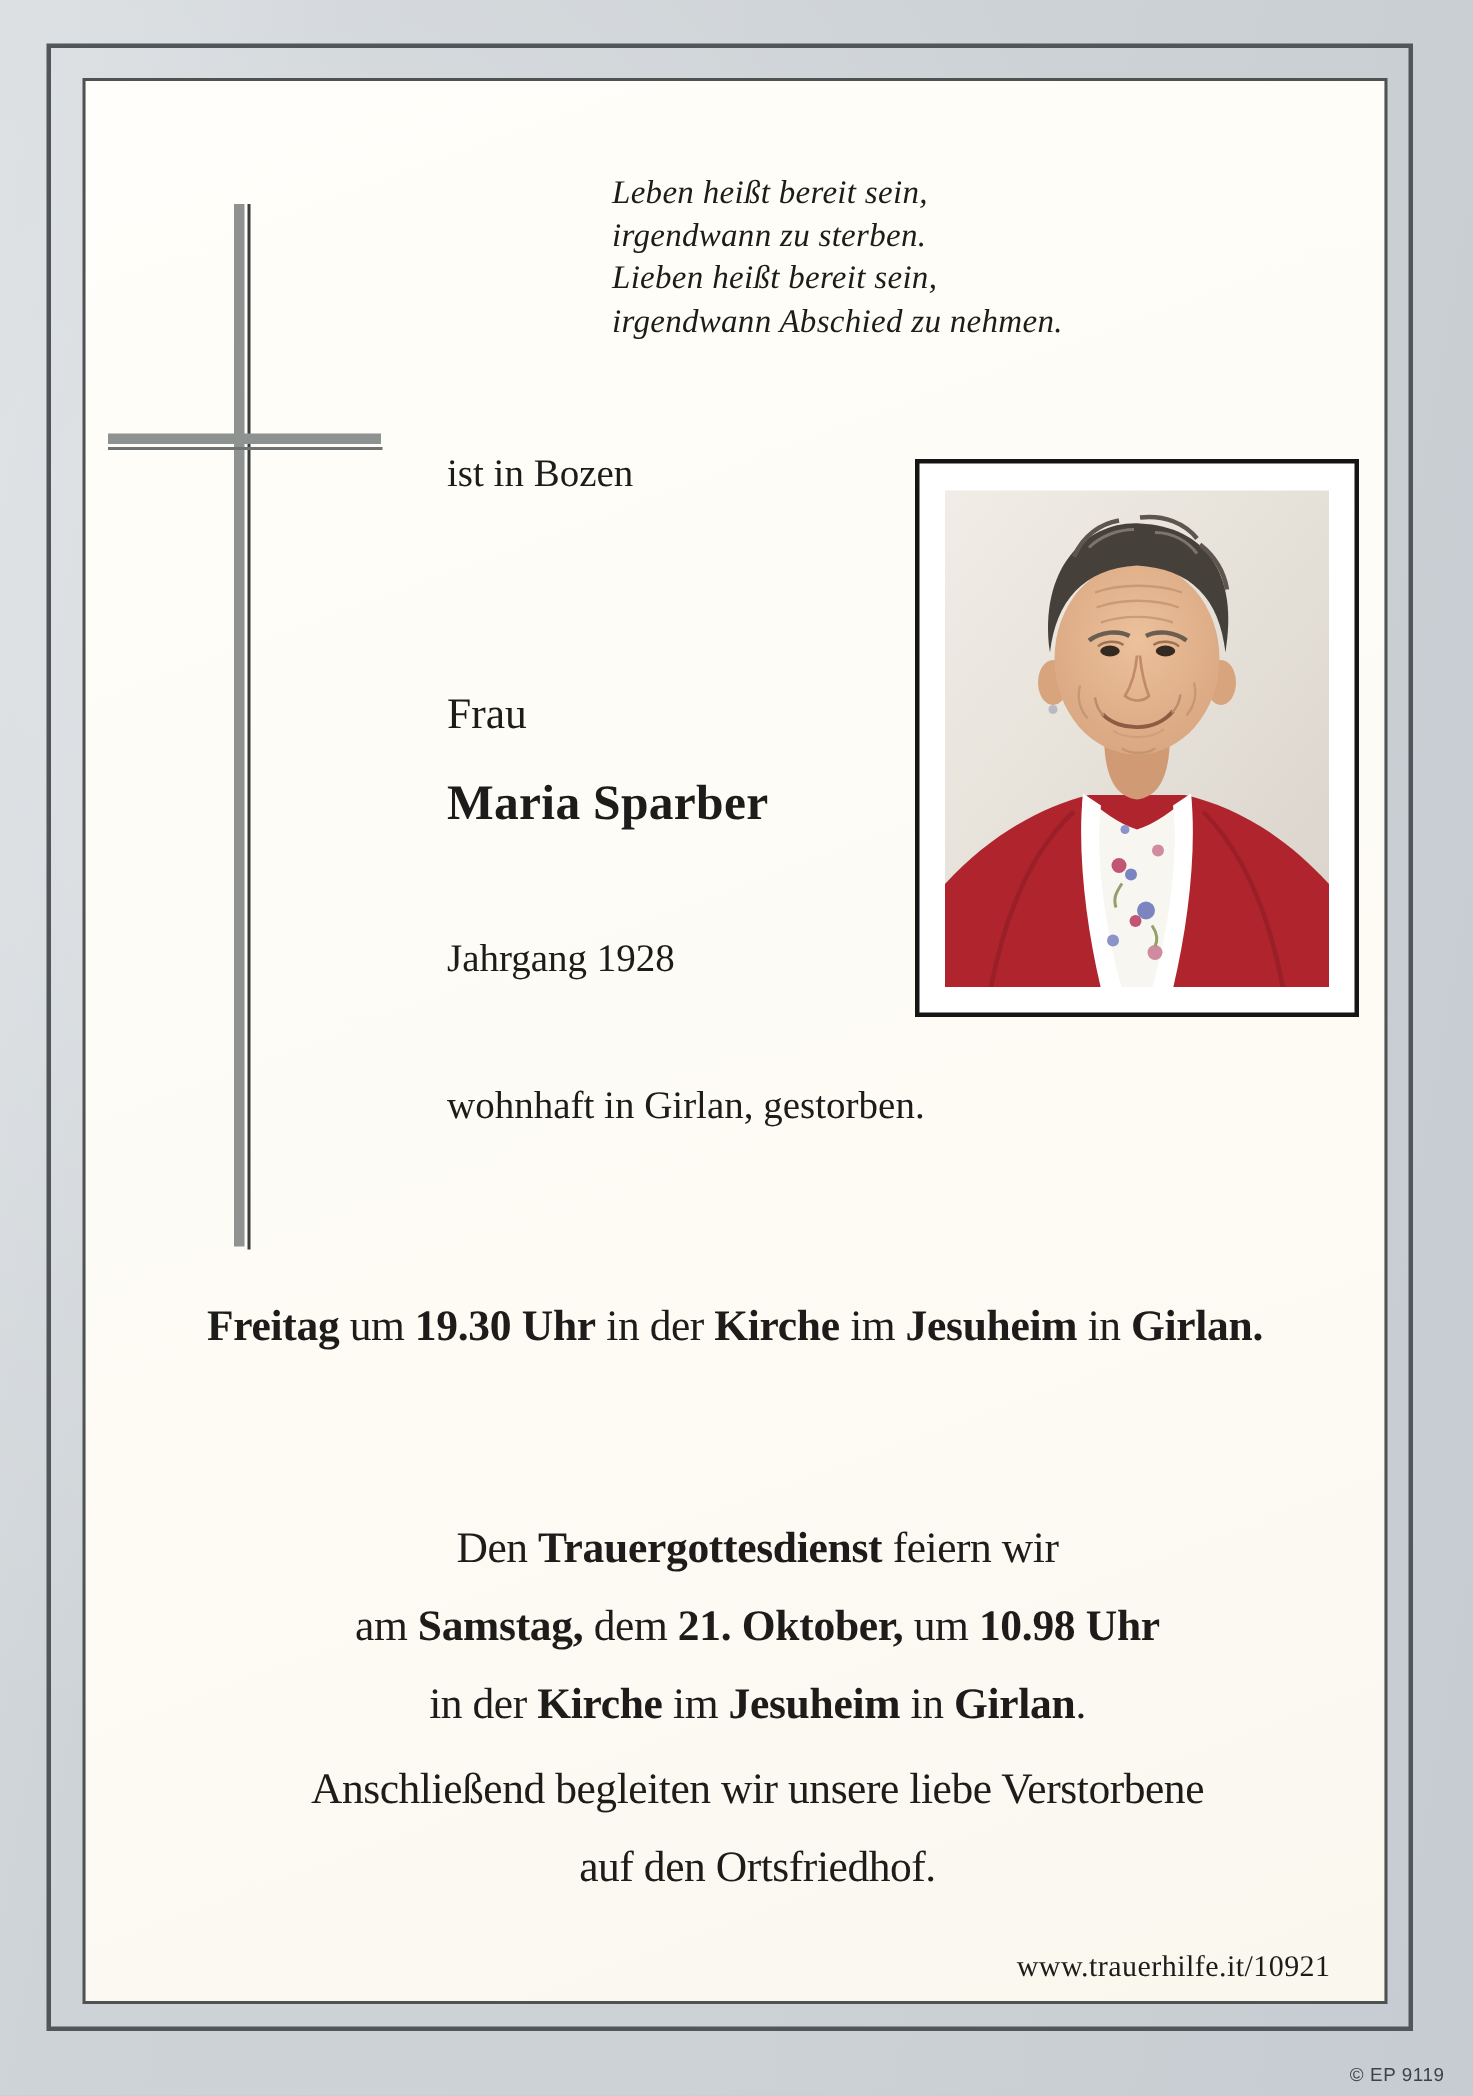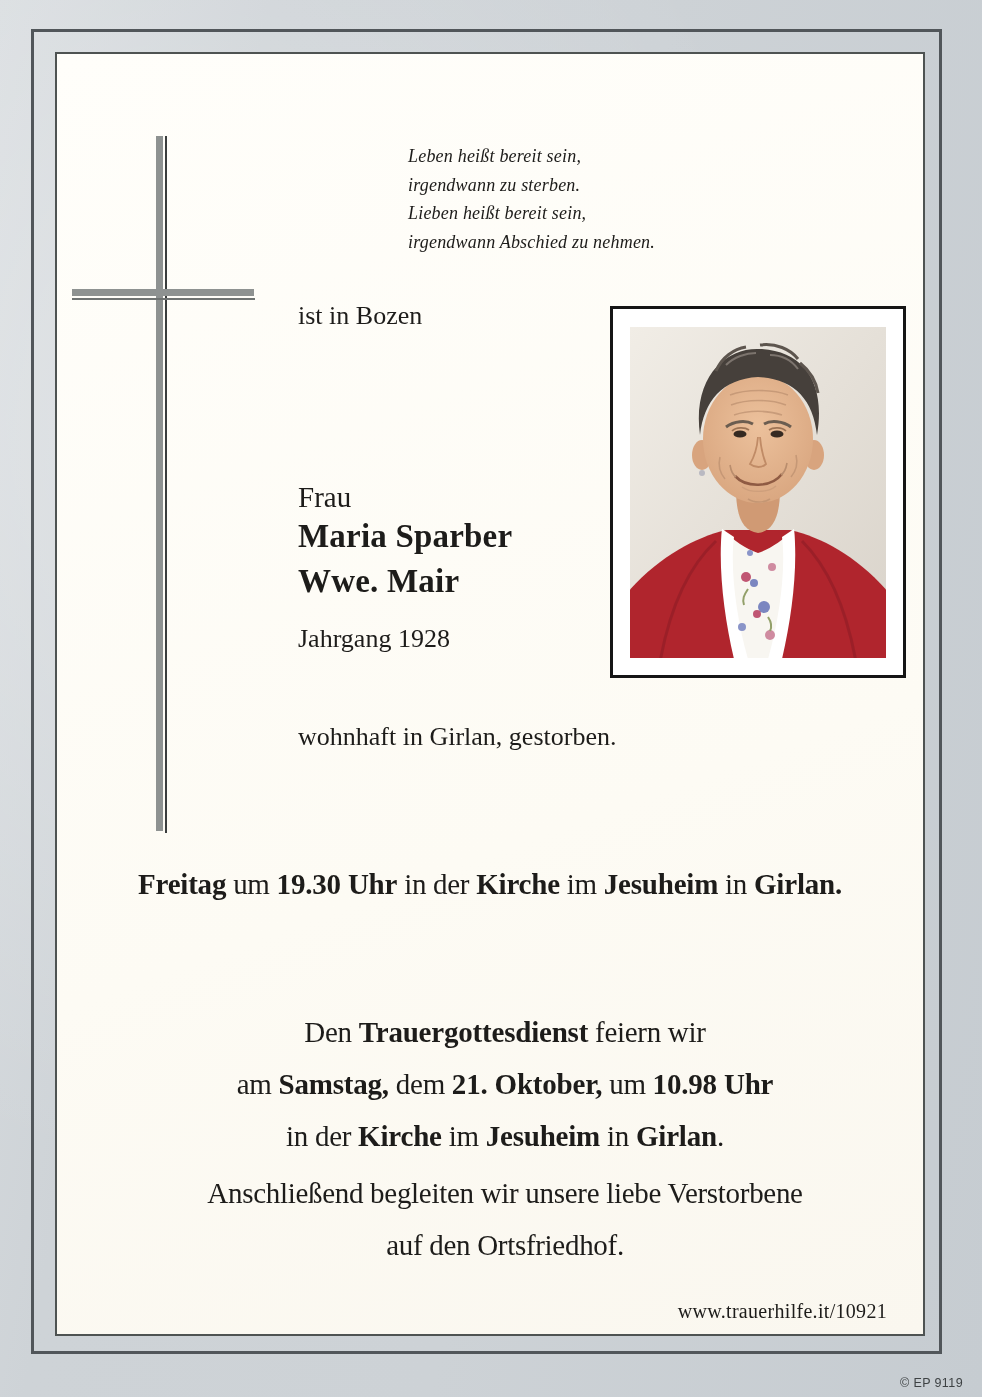--- a/index.html
+++ b/index.html
@@ -24,24 +24,24 @@
     border:2px solid #4e5352;box-sizing:border-box;
     background:linear-gradient(160deg,#fffefa 0%,#fdfbf4 60%,#faf7ef 100%);
     color:#1d1c1a;
   }
   
   .cross-vbar{position:absolute;left:99px;top:82px;width:7px;height:695px;background:#8e9291;}
   .cross-vline{position:absolute;left:108px;top:82px;width:2px;height:697px;background:#3a3d3d;}
   .cross-hbar{position:absolute;left:15px;top:235px;width:182px;height:7px;background:#8e9291;}
   .cross-hline{position:absolute;left:15px;top:244px;width:183px;height:2px;background:#6f7372;}
   
-  .poem{position:absolute;left:351px;top:60px;font-style:italic;font-size:18px;line-height:28.5px;letter-spacing:.2px;margin-top:28px;}
+  .poem{position:absolute;left:351px;top:60px;font-style:italic;font-size:22px;line-height:28.5px;letter-spacing:.2px;}
   
   .intro{position:absolute;left:241px;top:246px;font-size:26px;line-height:31px;}
-  .salutation{position:absolute;left:241px;top:406px;font-size:29px;margin-top:21px;}
+  .salutation{position:absolute;left:241px;top:406px;font-size:29px;}
   .name{position:absolute;left:241px;top:460px;font-size:33px;font-weight:bold;line-height:45px;letter-spacing:.2px;}
   .birth-year{position:absolute;left:241px;top:570px;font-size:26px;}
   .residence{position:absolute;left:241px;top:668px;font-size:26px;}
   
   .photo-frame{
     position:absolute;left:553px;top:252px;width:296px;height:372px;
     border:3px solid #151515;background:#ffffff;box-sizing:border-box;
     padding:17px;
   }
   .photo-frame svg{display:block;width:256px;height:332px;}
@@ -81,21 +81,20 @@
     </div>
 
     <div class="intro">
       <div>ist in Bozen</div>
     </div>
 
     <div class="salutation">Frau</div>
 
     <div class="name">
       <div>Maria Sparber</div>
-      <div>Wwe. Mair</div>
     </div>
 
     <div class="birth-year">Jahrgang 1928</div>
 
     <div class="residence">wohnhaft in Girlan, gestorben.</div>
 
     <div class="photo-frame">
       <svg viewBox="0 0 256 330" xmlns="http://www.w3.org/2000/svg">
         <defs>
           <linearGradient id="bgGrad" x1="0" y1="0" x2="1" y2="1">

